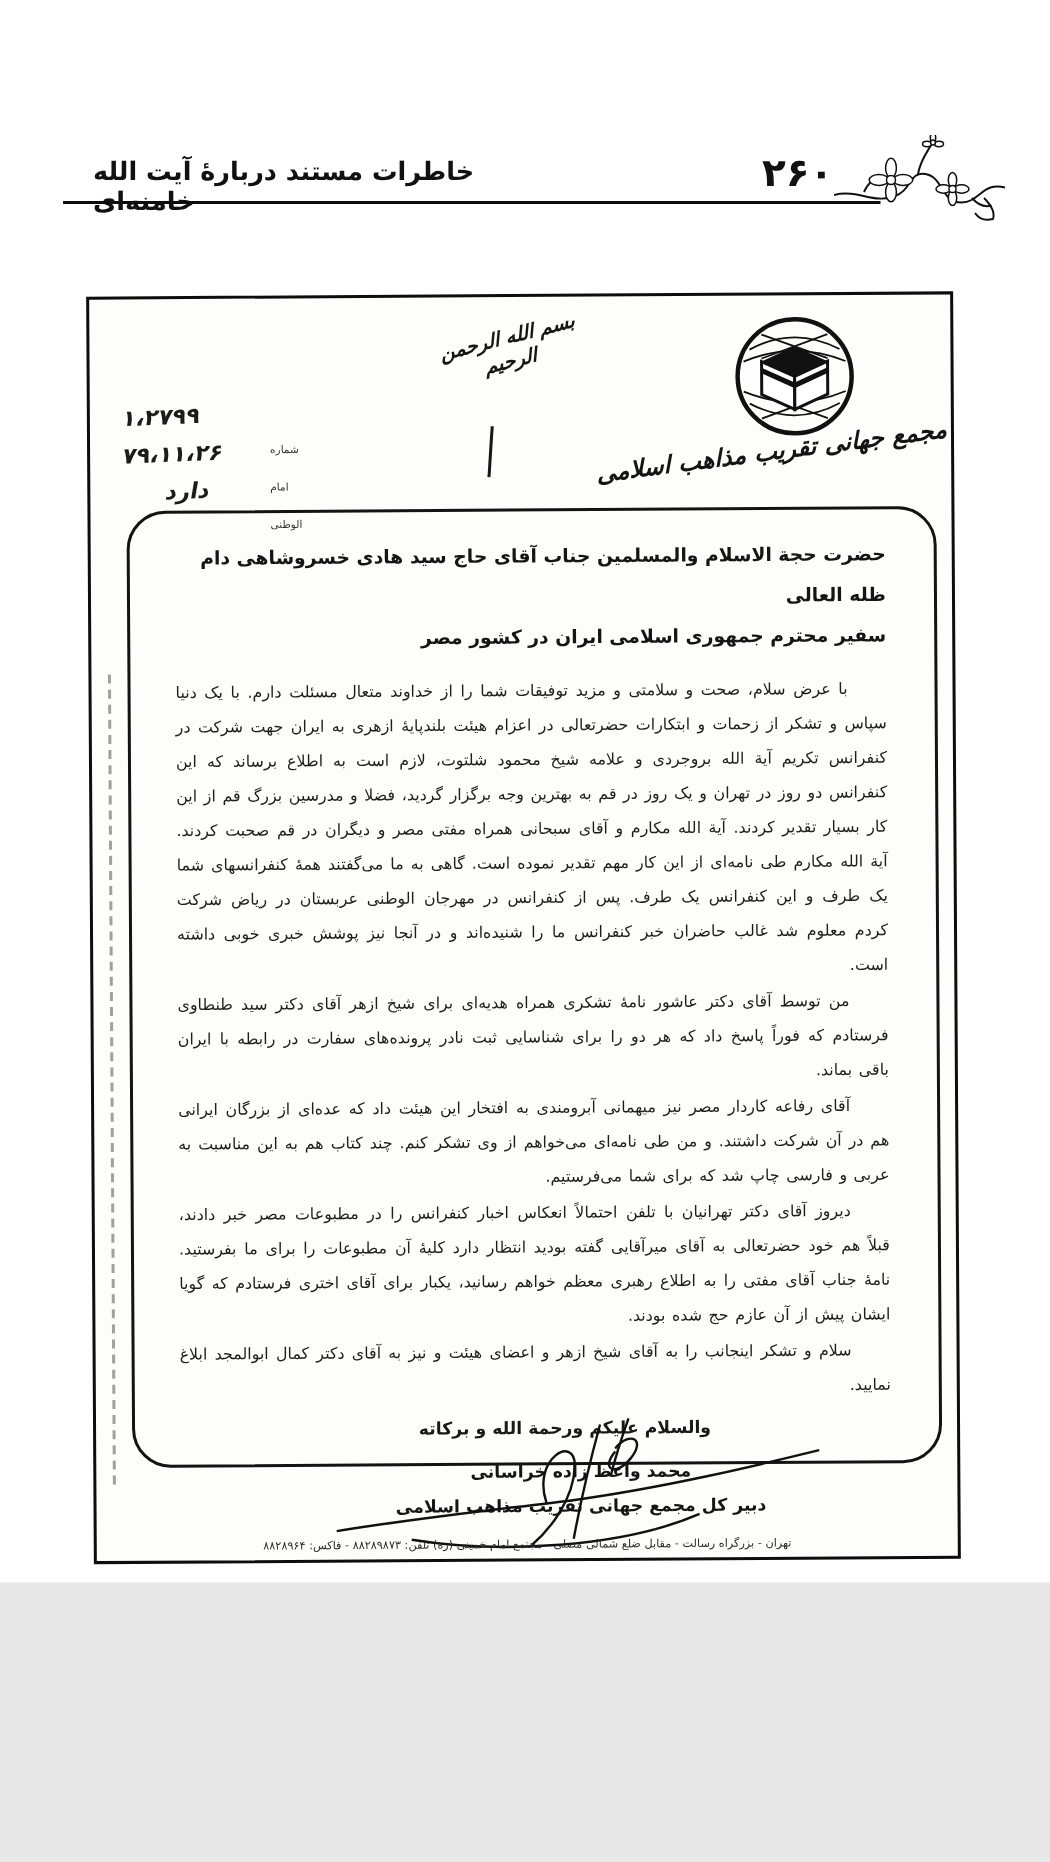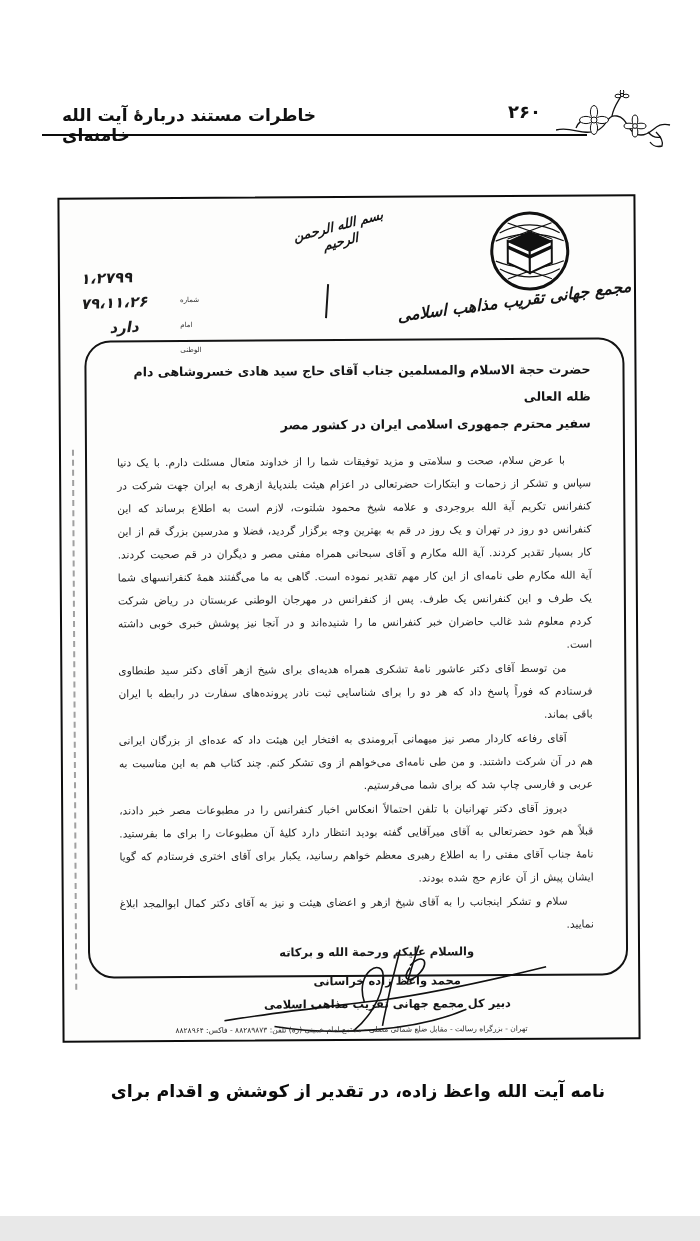--- a/index.html
+++ b/index.html
@@ -1,33 +1,33 @@
 <!DOCTYPE html>
 <html lang="fa"><head>
 <meta charset="utf-8">
 <style>
   * { margin:0; padding:0; box-sizing:border-box; }
   body { background:#e8e8e8; font-family:"DejaVu Sans", sans-serif; }
   .page {
-    position:relative; width:700px; height:1216px; margin:0 auto;
+    position:relative; width:700px; height:1055px; margin:0 auto;
     background:#ffffff; color:#111; overflow:hidden;
   }
   
   .running-head-rule {
     position:absolute; left:42px; top:134px; width:545px; height:0;
     border-top:2.2px solid #0c0c0c;
   }
   .book-title {
     position:absolute; left:62px; top:105px; width:300px;
     font-size:17px; font-weight:bold; direction:rtl; text-align:left;
     letter-spacing:0;
   }
   .page-number {
     position:absolute; left:508px; top:101px;
-    font-size:18px; font-weight:bold;
+    font-size:26px; font-weight:bold;
   }
   .ornament { position:absolute; left:556px; top:90px; }
   
   .letter {
     position:absolute; left:60px; top:196px; width:578px; height:845px;
     background:#fdfdfc; border:2px solid #0d0d0d;
     transform:rotate(-0.35deg);
   }
   .bismillah {
     position:absolute; left:228px; top:20px; width:104px;

